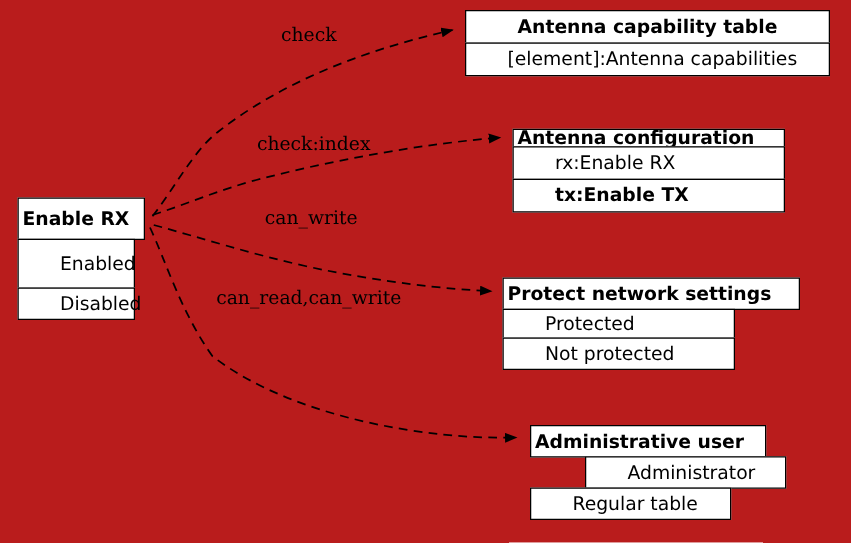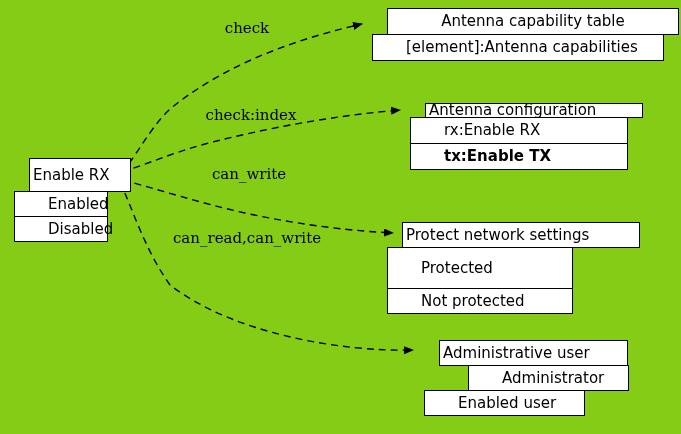--- a/index.html
+++ b/index.html
@@ -4,21 +4,21 @@
 <style>
   html, body {
     margin: 0;
     padding: 0;
     background: #ffffff;
   }
   #canvas {
     position: relative;
     width: 681px;
     height: 434px;
-    background: #84cc16;
+    background: #b91c1c;
     overflow: hidden;
     font-family: "DejaVu Sans", sans-serif;
   }
   
   .node {
     position: absolute;
     box-sizing: border-box;
   }
   .node .row {
     box-sizing: border-box;
@@ -28,22 +28,21 @@
     font-size: 15px;
     line-height: 1;
     color: #000000;
     white-space: nowrap;
     display: flex;
     align-items: center;
     padding: 0 3px;
     position: relative;
   }
   .node .row.header {
-    font-weight: normal;
-    margin-left: 15px;
+    font-weight: bold;
   }
   .node .row + .row {
     margin-top: -1px;
     padding-left: 33px;
   }
   .node .row.center {
     justify-content: center;
   }
   .node .row.left {
     justify-content: flex-start;
@@ -94,40 +93,40 @@
     </g>
 
     <g>
       <path d="M120,182 C133,210 145,250 170,285 C235,335 345,352 413,350" fill="none" stroke="#000000" stroke-width="1.4" stroke-dasharray="7,5" marker-end="url(#ah)"></path>
       <text x="247" y="243" text-anchor="middle">can_read,can_write</text>
     </g>
   </svg>
 
   <div class="node" style="left:14px; top:158px; width:102px;">
     <div class="row header left" style="height:34px; width:102px;">Enable RX</div>
-    <div class="row left" style="height:26px; width:94px;">Enabled</div>
+    <div class="row left" style="height:40px; width:94px;">Enabled</div>
     <div class="row left" style="height:26px; width:94px;">Disabled</div>
   </div>
 
   <div class="node" style="left:372px; top:8px; width:292px;">
     <div class="row header center" style="height:27px; width:292px;">Antenna capability table</div>
     <div class="row left" style="height:27px; width:292px;">[element]:Antenna capabilities</div>
   </div>
 
   <div class="node" style="left:410px; top:103px; width:218px;">
     <div class="row header left" style="height:15px; width:218px;">Antenna configuration</div>
     <div class="row left" style="height:27px; width:218px;">rx:Enable RX</div>
     <div class="row left" style="height:27px; width:218px;font-weight:bold;">tx:Enable TX</div>
   </div>
 
-  <div class="node" style="left:387px; top:222px; width:238px;">
+  <div class="node" style="left:402px; top:222px; width:238px;">
     <div class="row header left" style="height:26px; width:238px;">Protect network settings</div>
-    <div class="row left" style="height:42px; width:186px;">Protected</div>
+    <div class="row left" style="height:24px; width:186px;">Protected</div>
     <div class="row left" style="height:26px; width:186px;text-align:center;">Not protected</div>
   </div>
 
   <div class="node" style="left:424px; top:340px; width:189px;">
     <div class="row header left" style="height:26px; width:189px;">Administrative user</div>
     <div class="row left" style="height:26px; width:161px;margin-left:44px;">Administrator</div>
-    <div class="row left" style="height:26px; width:161px;">Enabled user</div>
+    <div class="row left" style="height:26px; width:161px;">Regular table</div>
   </div>
 
 </div>
 
 </body></html>

